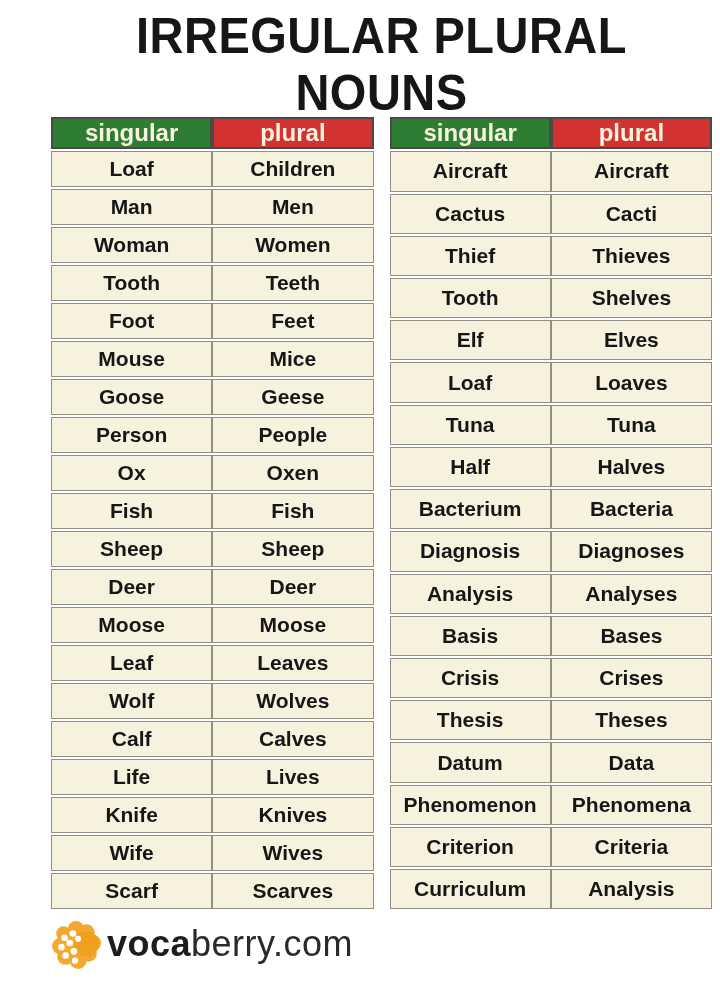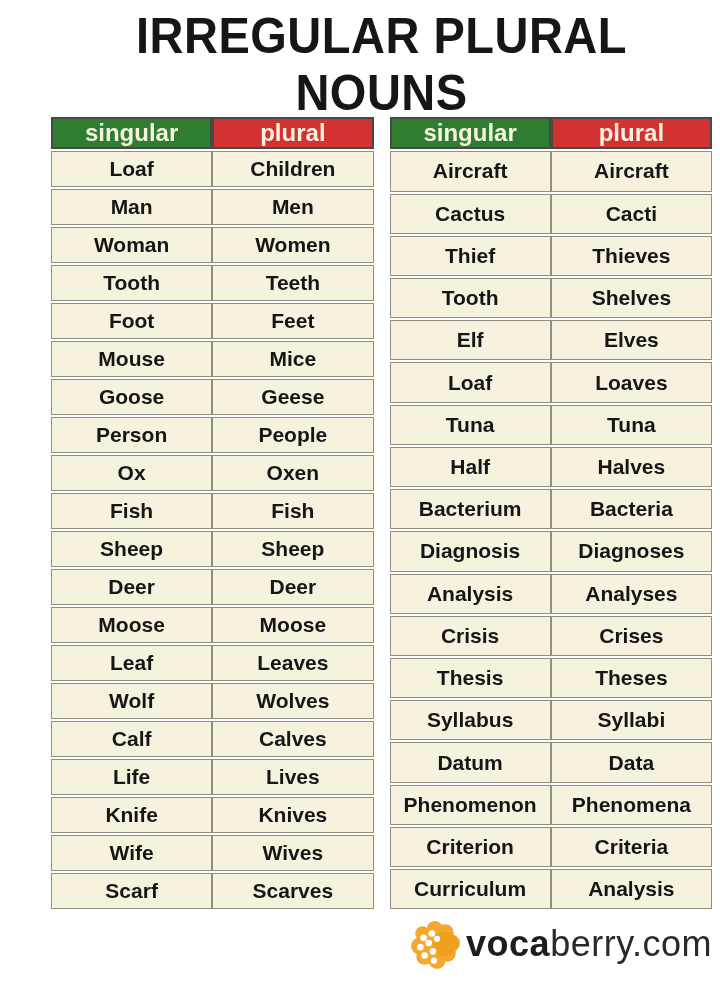--- a/index.html
+++ b/index.html
@@ -61,21 +61,21 @@
     font-weight:bold;
     color:var(--ink);
     padding:0 2px;
     overflow:hidden;
     white-space:nowrap;
   }
   .footer{
     margin-top:8px;
     display:flex;
     align-items:center;
-    justify-content:flex-end;
+    justify-content:flex-start;
     gap:6px;
   }
   .footer .brand{
     font-size:36px;
     color:#1d1d1d;
     letter-spacing:0.5px;
   }
   .footer .brand .bold{font-weight:bold;}
   .footer .brand .rest{font-weight:normal;color:#2a2a2a;}
   .berry{width:50px;height:50px;flex:0 0 auto;}
@@ -226,30 +226,30 @@
           </tr>
           <tr>
             <td>Diagnosis</td>
             <td>Diagnoses</td>
           </tr>
           <tr>
             <td>Analysis</td>
             <td>Analyses</td>
           </tr>
           <tr>
+            <td>Basis</td>
+            <td>Bases</td>
+          </tr>
+          <tr>
             <td>Crisis</td>
             <td>Crises</td>
           </tr>
           <tr>
             <td>Thesis</td>
             <td>Theses</td>
-          </tr>
-          <tr>
-            <td>Syllabus</td>
-            <td>Syllabi</td>
           </tr>
           <tr>
             <td>Datum</td>
             <td>Data</td>
           </tr>
           <tr>
             <td>Phenomenon</td>
             <td>Phenomena</td>
           </tr>
           <tr>

